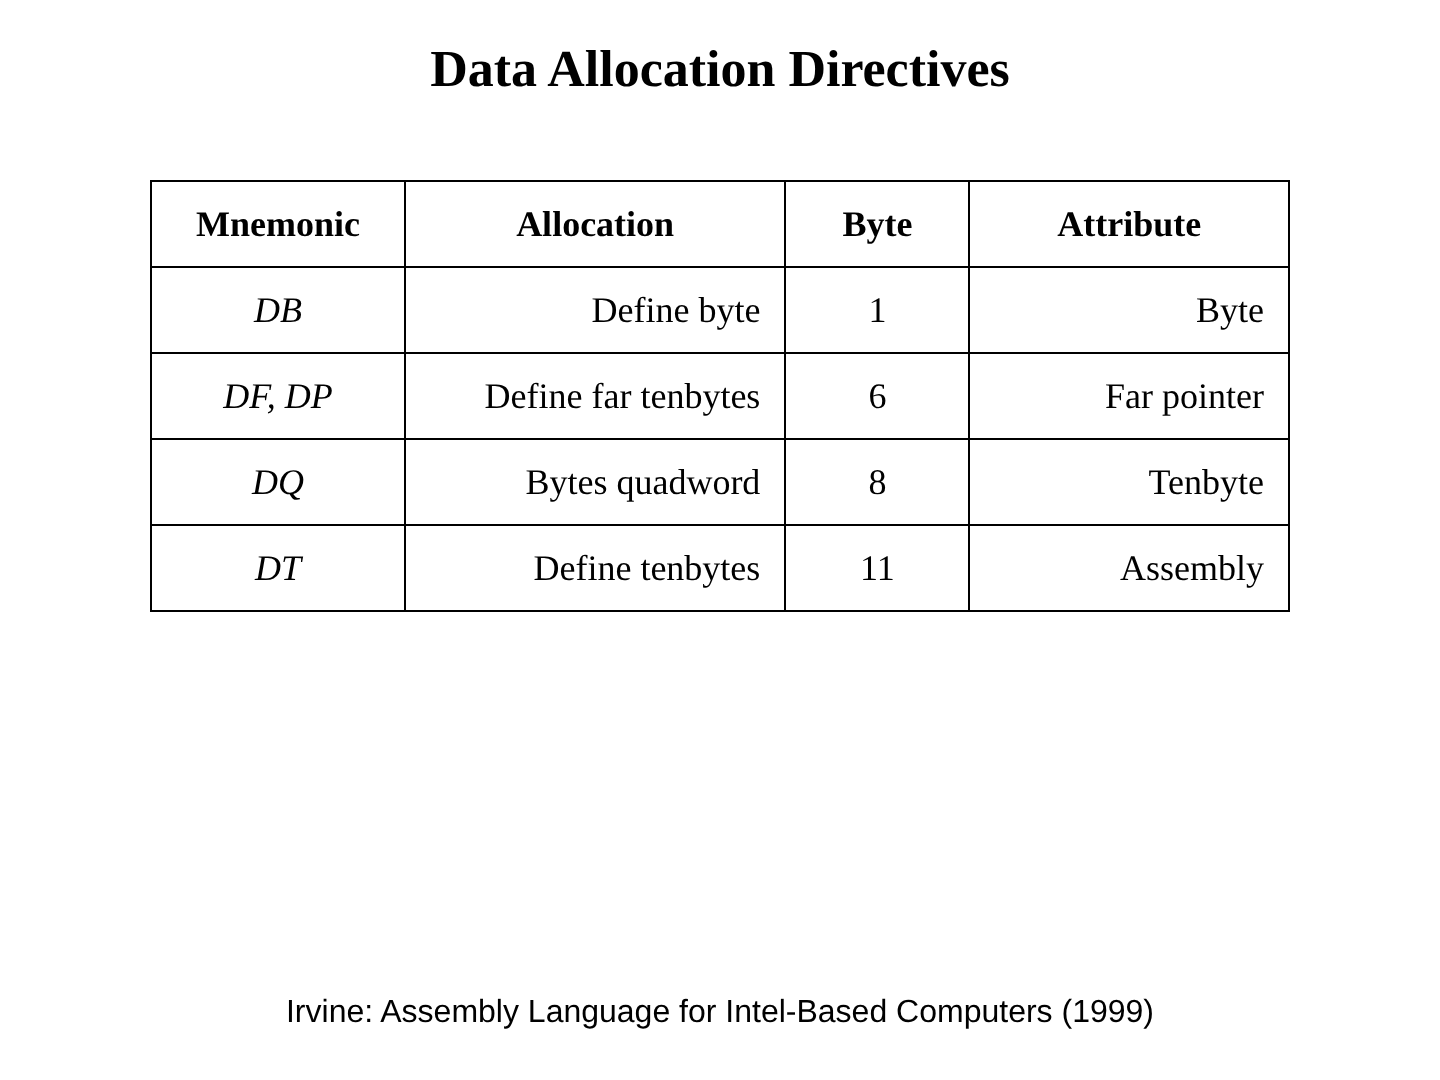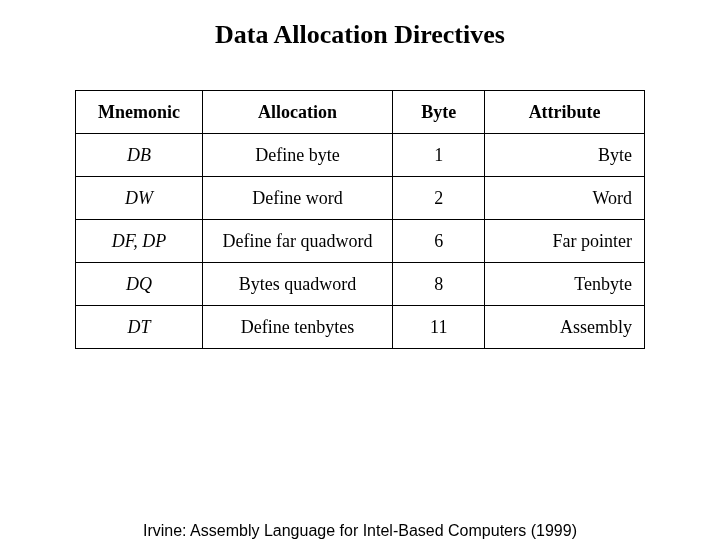--- a/index.html
+++ b/index.html
@@ -33,30 +33,30 @@
       border: 1px solid #000;
       padding: 10px 12px;
       vertical-align: middle;
       height: 22px;
     }
     th {
       font-weight: bold;
       text-align: center;
     }
     td.col-mnemonic { text-align: center; width: 110px; font-style: italic; }
-    td.col-desc { text-align: center; width: 200px; }
+    td.col-desc { text-align: right; width: 200px; }
     td.col-bytes { text-align: center; width: 80px; }
     td.col-attr { text-align: right; width: 160px; }
     .footer {
       font-family: Arial, Helvetica, sans-serif;
       font-size: 16px;
       text-align: center;
       position: absolute;
       width: 720px;
-      top: 522px;
+      top: 498px;
     }
   </style>
 </head>
 <body>
 
 <div class="title">Data Allocation Directives</div>
 
 <div class="tablewrap">
   <table>
     <thead>
@@ -68,28 +68,22 @@
       </tr>
     </thead>
     <tbody>
       <tr>
         <td class="col-mnemonic">DB</td>
         <td class="col-desc">Define byte</td>
         <td class="col-bytes">1</td>
         <td class="col-attr">Byte</td>
       </tr>
       <tr>
-        <td class="col-mnemonic">DW</td>
-        <td class="col-desc">Define word</td>
-        <td class="col-bytes">2</td>
-        <td class="col-attr">Word</td>
-      </tr>
-      <tr>
         <td class="col-mnemonic">DF, DP</td>
-        <td class="col-desc">Define far quadword</td>
+        <td class="col-desc">Define far tenbytes</td>
         <td class="col-bytes">6</td>
         <td class="col-attr">Far pointer</td>
       </tr>
       <tr>
         <td class="col-mnemonic">DQ</td>
         <td class="col-desc">Bytes quadword</td>
         <td class="col-bytes">8</td>
         <td class="col-attr">Tenbyte</td>
       </tr>
       <tr>

